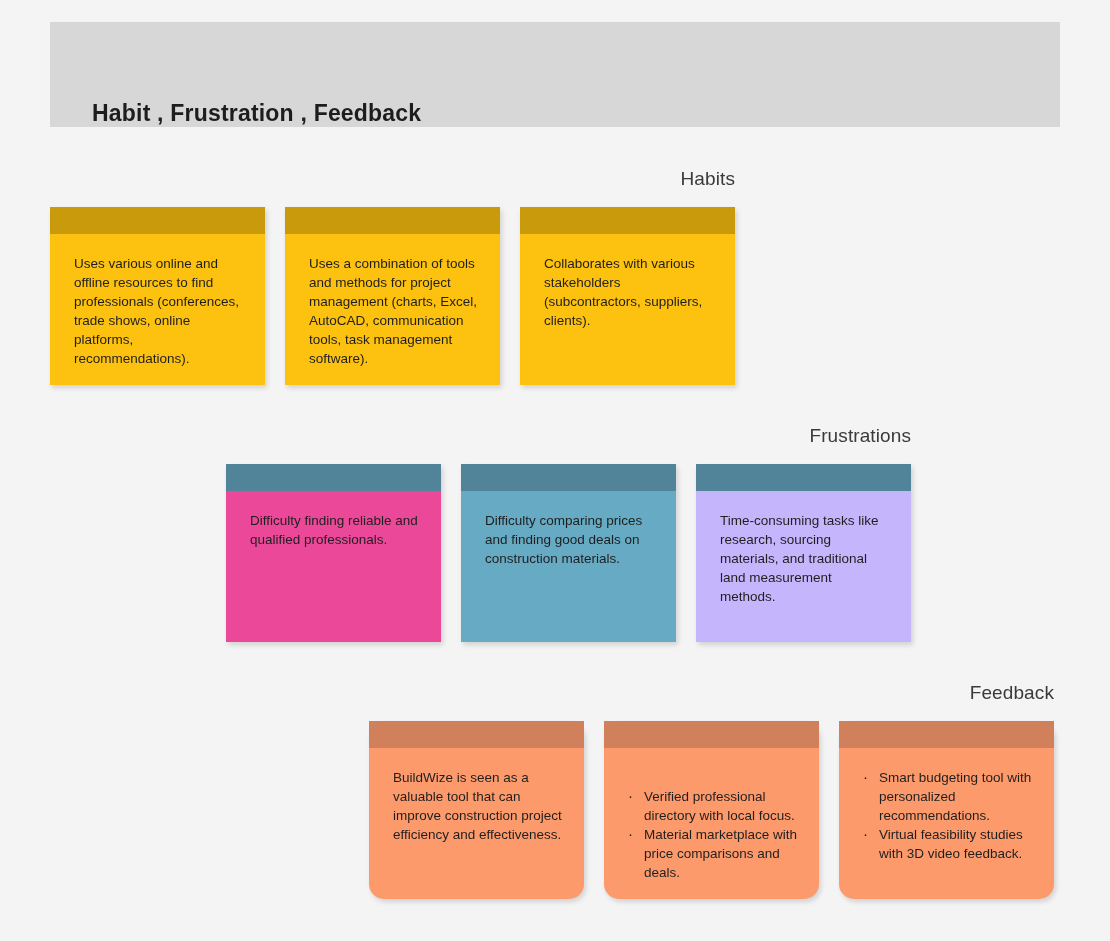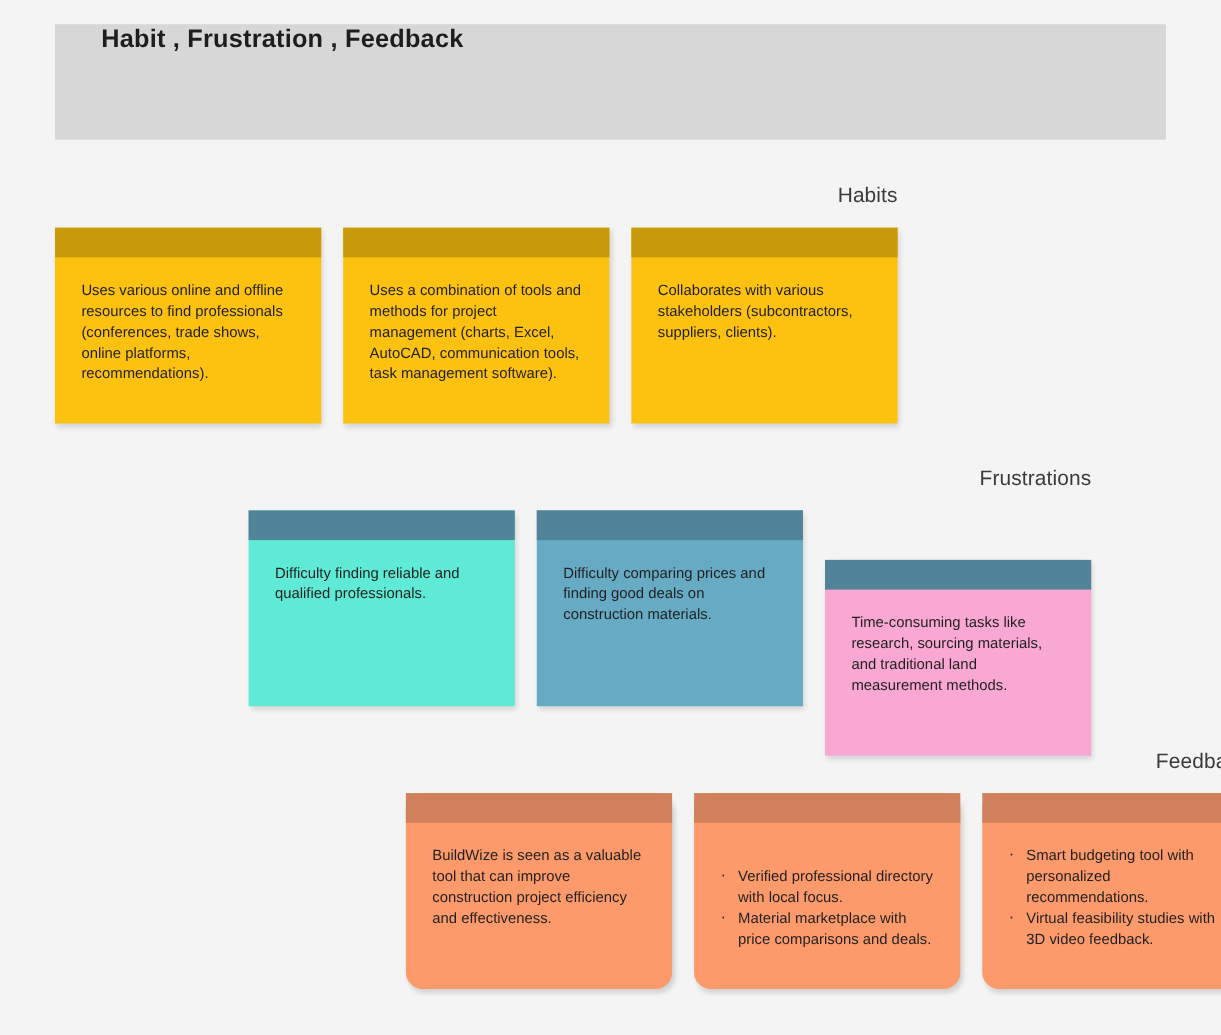--- a/index.html
+++ b/index.html
@@ -18,21 +18,21 @@
 
   
   .header-banner {
     position: absolute;
     left: 50px;
     top: 22px;
     width: 1010px;
     height: 105px;
     background: #d7d7d7;
     display: flex;
-    align-items: flex-start;
+    align-items: flex-end;
   }
   .header-title {
     font-size: 23px;
     font-weight: 600;
     color: #1d1d1d;
     letter-spacing: 0.2px;
     margin-left: 42px;
   }
 
   
@@ -47,21 +47,21 @@
     margin: 0 0 17px 2px;
     text-align: right;
   }
   .card-row {
     display: flex;
     gap: 20px;
   }
 
   
   .card {
-    width: 242px;
+    width: 215px;
     height: 178px;
     box-sizing: border-box;
     display: flex;
     flex-direction: column;
     box-shadow: 2px 3px 5px rgba(0,0,0,0.14);
   }
   .card-strip {
     height: 27px;
     flex: 0 0 27px;
   }
@@ -137,33 +137,33 @@
       <div class="card-body">
         <p>Collaborates with various stakeholders (subcontractors, suppliers, clients).</p>
       </div>
     </div>
   </div>
 </div>
 
 <div class="section" id="section-frustrations">
   <div class="section-label">Frustrations</div>
   <div class="card-row">
-    <div class="card card--frustration" style="background: #5eead4;">
+    <div class="card card--frustration" style="background: #ec4899;">
       <div class="card-strip" style="background: rgb(82, 132, 153);"></div>
       <div class="card-body">
         <p>Difficulty finding reliable and qualified professionals.</p>
       </div>
     </div>
     <div class="card card--frustration" style="background: rgb(102, 170, 196);">
       <div class="card-strip" style="background: rgb(82, 132, 153);"></div>
       <div class="card-body">
         <p>Difficulty comparing prices and finding good deals on construction materials.</p>
       </div>
     </div>
-    <div class="card card--frustration" style="background: #f9a8d4; margin-top: 45px;">
+    <div class="card card--frustration" style="background: #c4b5fd;">
       <div class="card-strip" style="background: rgb(82, 132, 153);"></div>
       <div class="card-body">
         <p>Time-consuming tasks like research, sourcing materials, and traditional land measurement methods.</p>
       </div>
     </div>
   </div>
 </div>
 
 <div class="section" id="section-feedback">
   <div class="section-label">Feedback</div>

